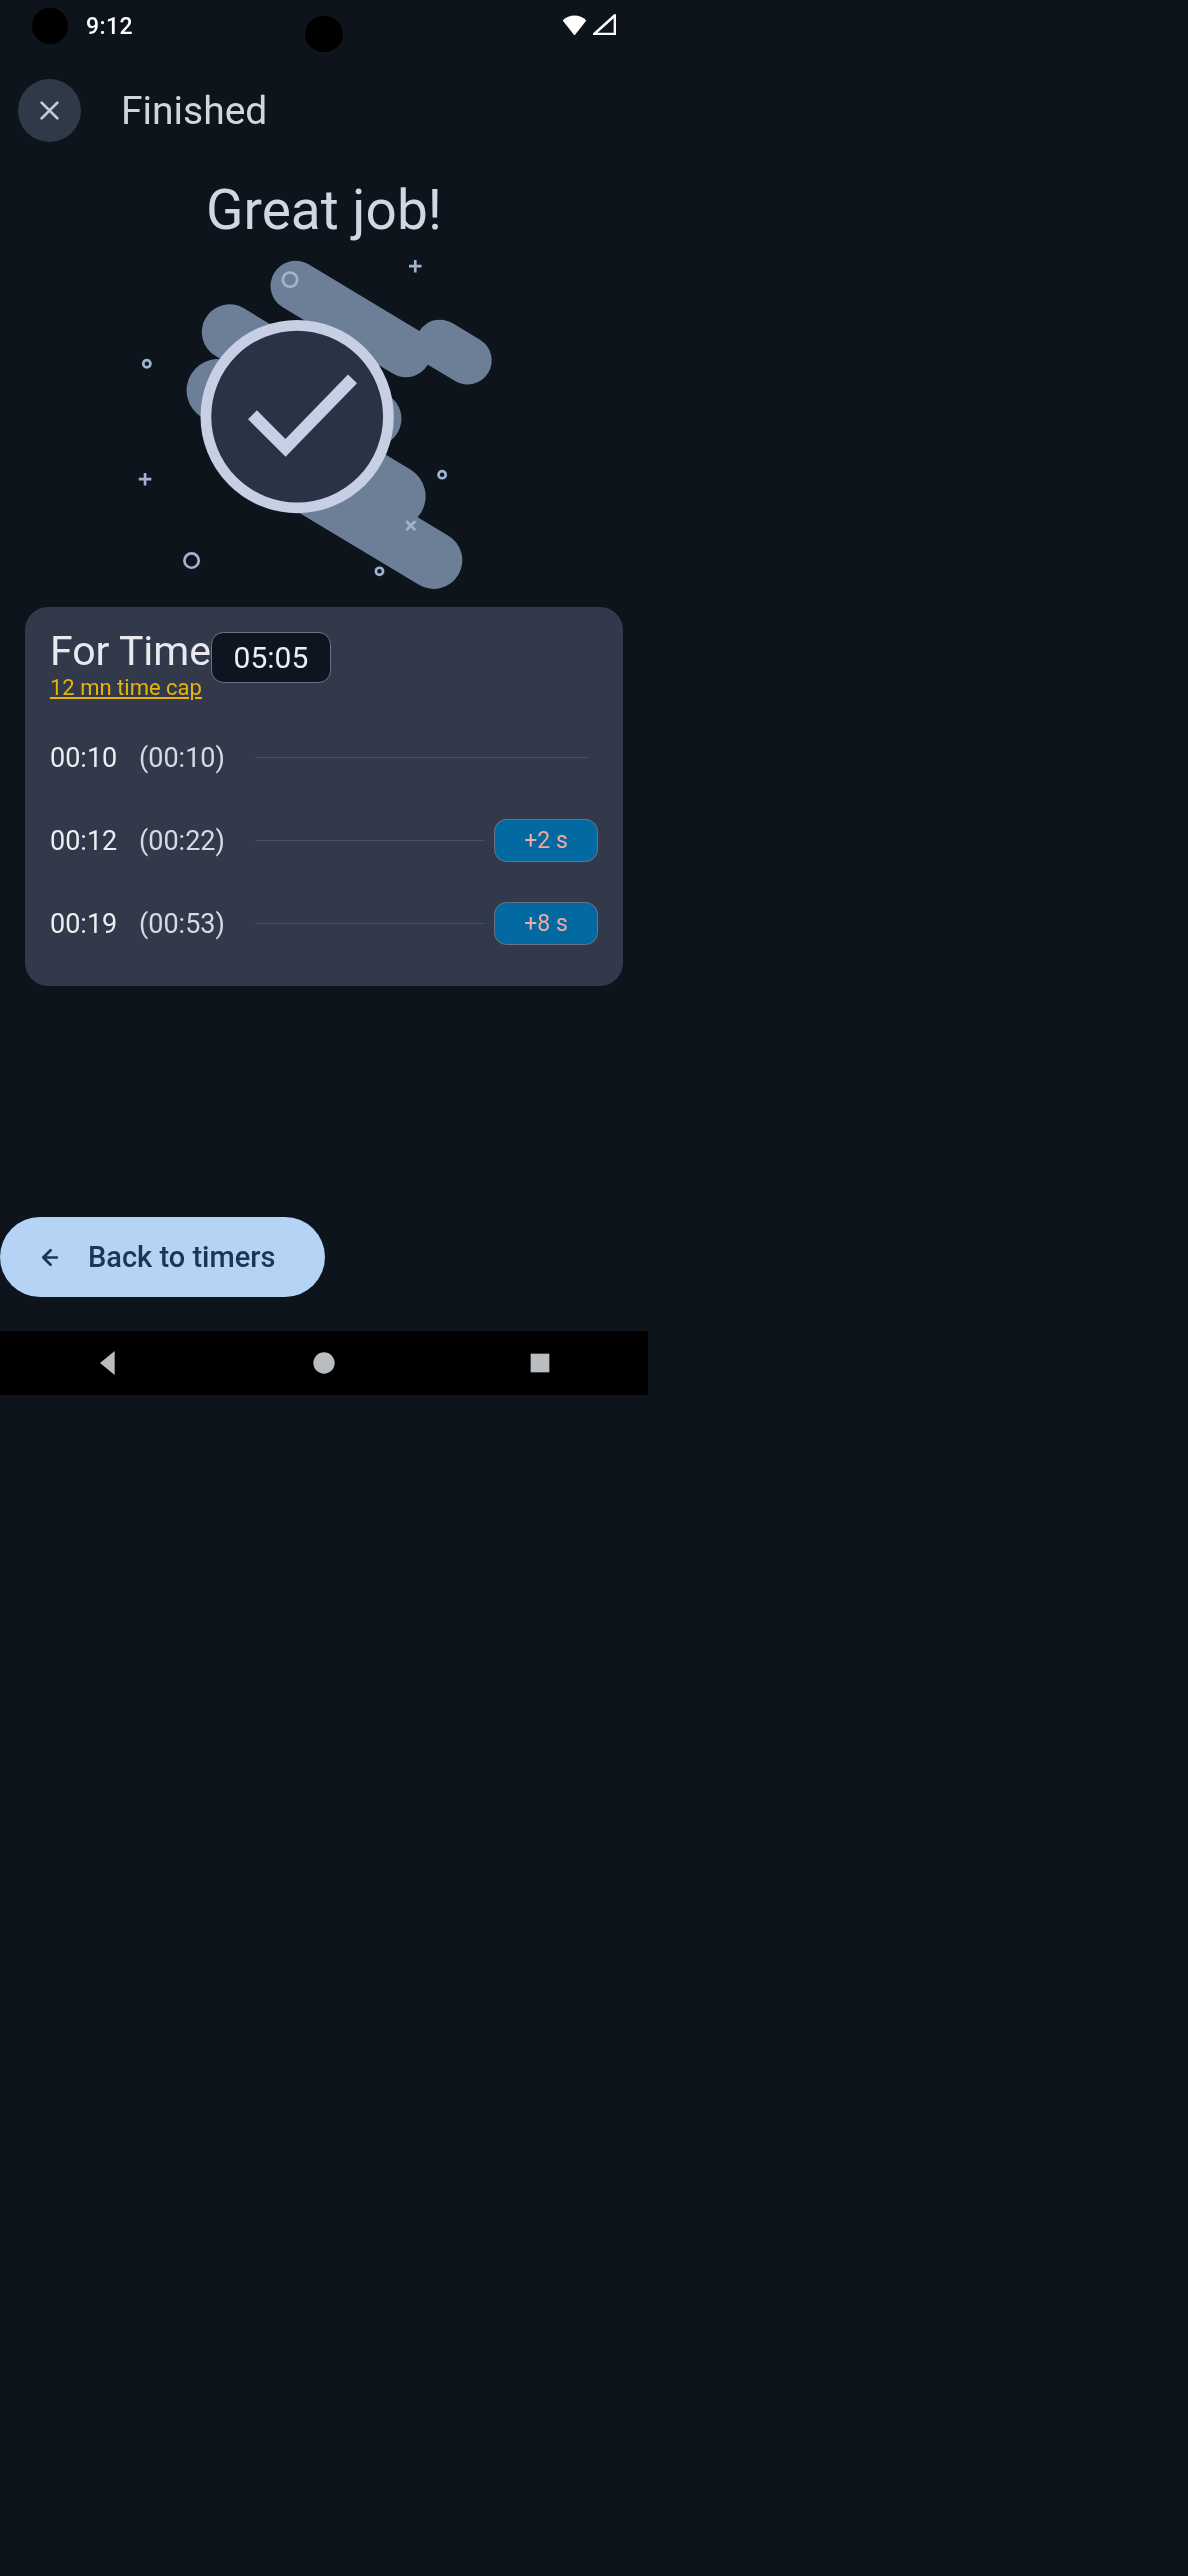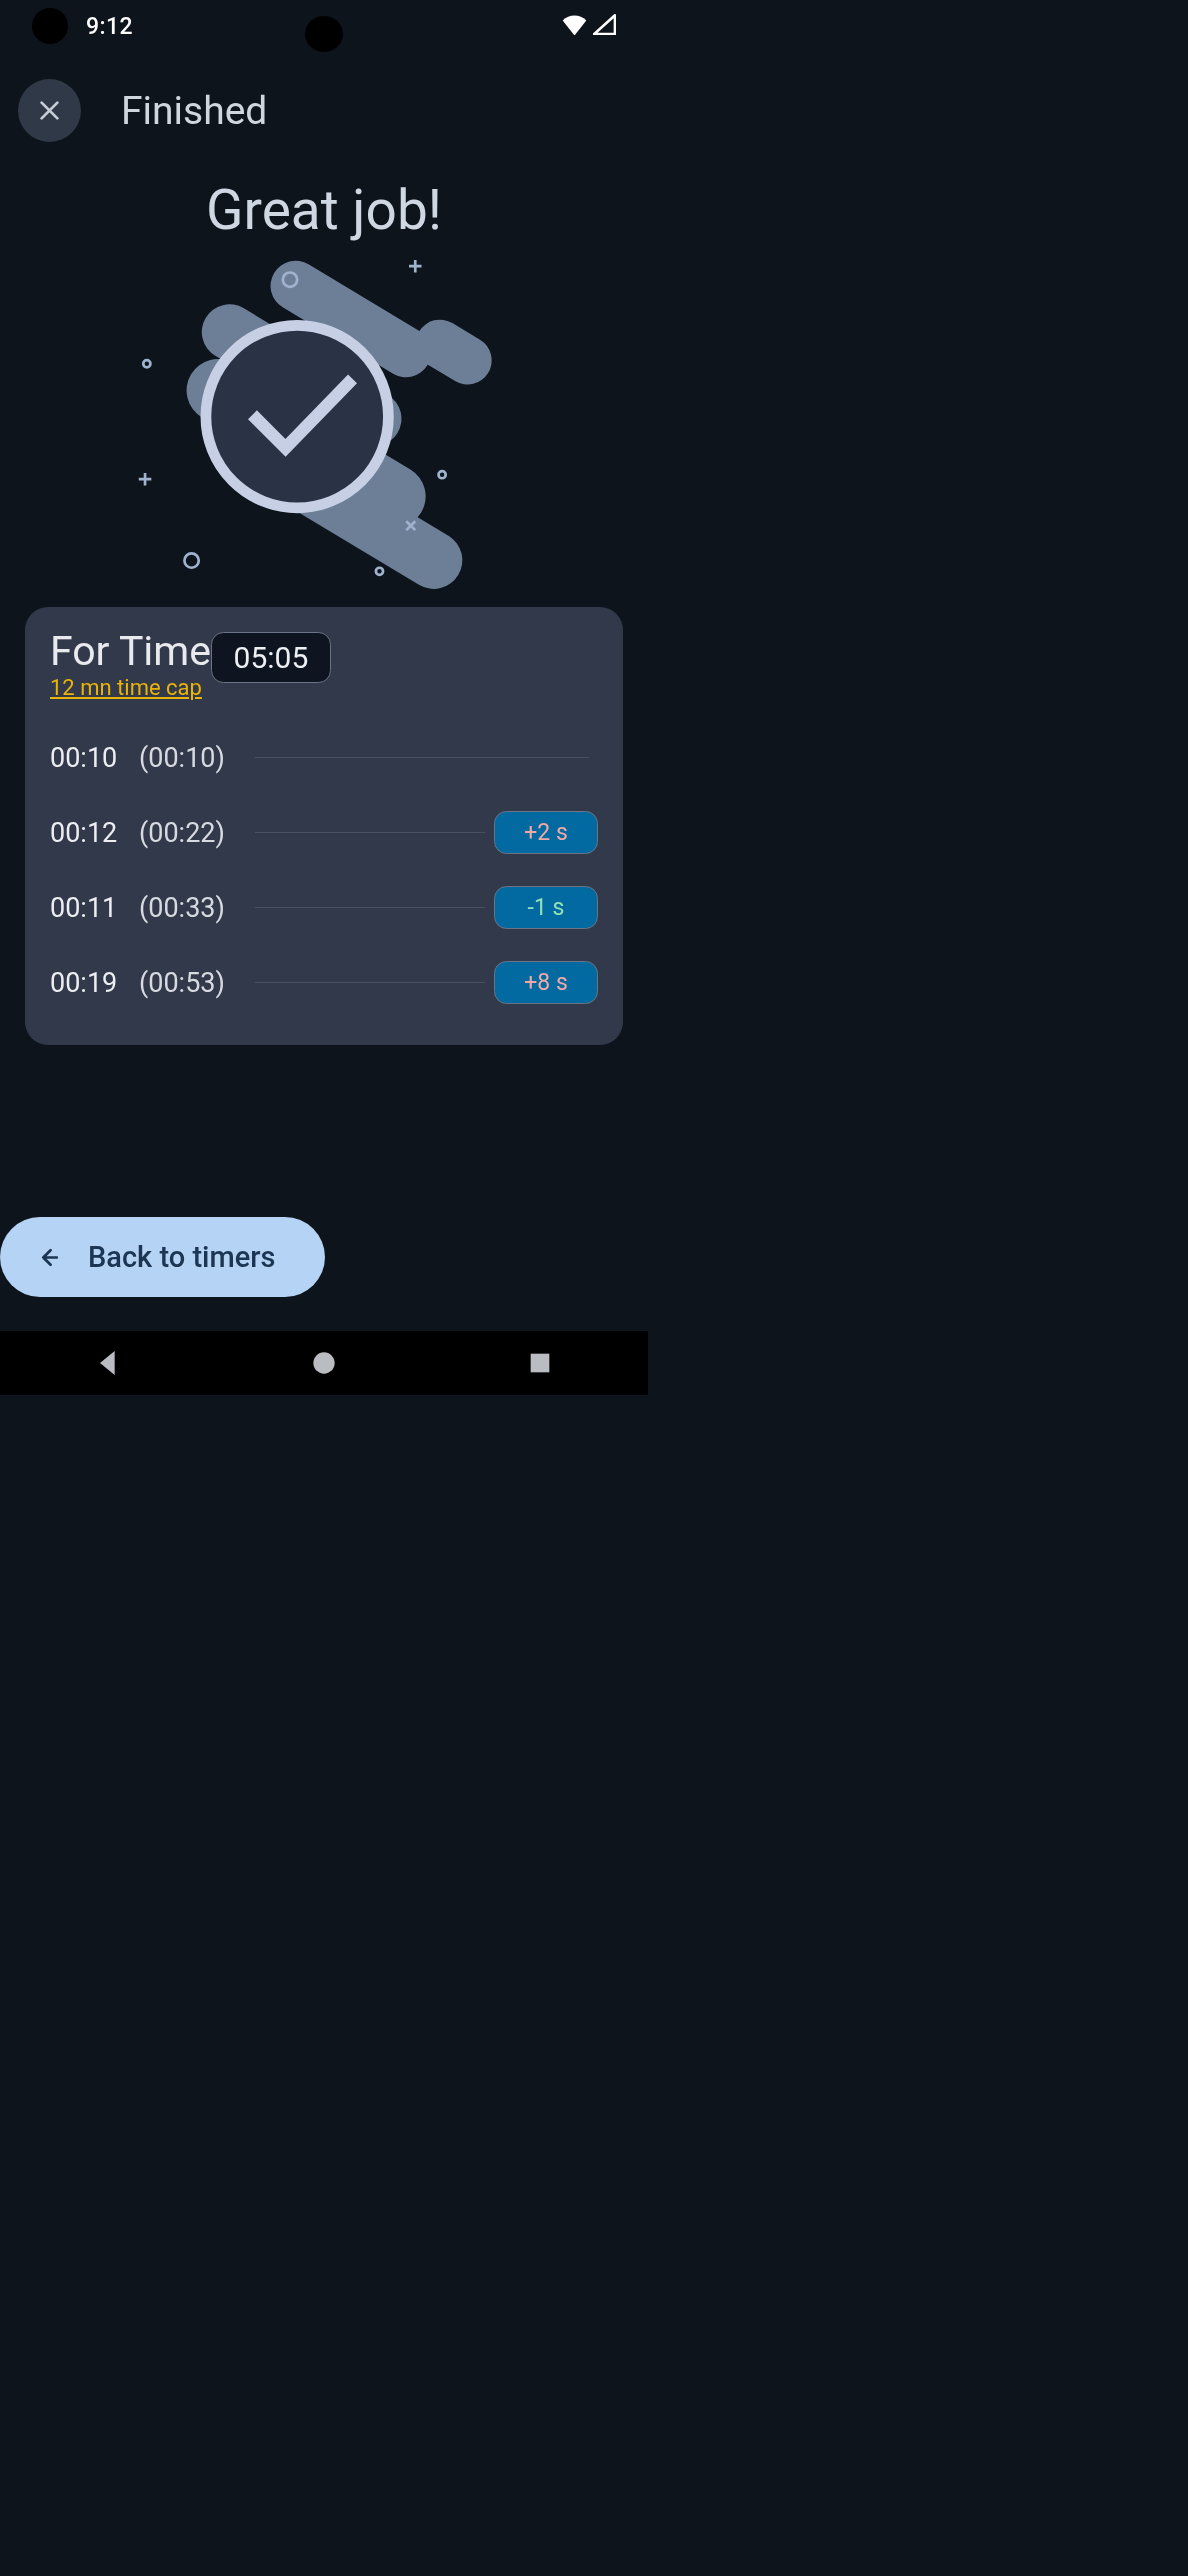--- a/index.html
+++ b/index.html
@@ -80,21 +80,21 @@
     background: #0e1521;
     border: 1.8px solid #6b7484;
     border-radius: 12.5px;
     padding: 7.2px 21.5px;
     font-size: 30px;
     color: #eef0f4;
     font-variant-numeric: tabular-nums;
     margin-top: 3.6px;
   }
 
-  .splits { display: flex; flex-direction: column; gap: 0; }
+  .splits { display: flex; flex-direction: column; gap: 8px; }
   .split-row {
     display: flex; align-items: center;
     height: 75px;
     font-variant-numeric: tabular-nums;
   }
   .split-time { width: 89px; font-size: 27px; color: #eceef1; }
   .split-cum  { width: 107px; font-size: 27px; color: #d7dae0; }
   .split-line {
     flex: 1; height: 0.9px; background: #4a5161; margin: 0 9px;
   }
@@ -208,26 +208,20 @@
         <div class="split-cum">(00:10)</div>
         <div class="split-line"></div>
       </div>
       <div class="split-row">
         <div class="split-time">00:12</div>
         <div class="split-cum">(00:22)</div>
         <div class="split-line"></div>
         <div class="delta-pill delta-pos">+2 s</div>
       </div>
       <div class="split-row">
-        <div class="split-time">00:11</div>
-        <div class="split-cum">(00:33)</div>
-        <div class="split-line"></div>
-        <div class="delta-pill delta-neg">-1 s</div>
-      </div>
-      <div class="split-row">
         <div class="split-time">00:19</div>
         <div class="split-cum">(00:53)</div>
         <div class="split-line"></div>
         <div class="delta-pill delta-pos">+8 s</div>
       </div>
     </div>
 </div>
 
 <div class="footer">
   <div class="back-btn">

